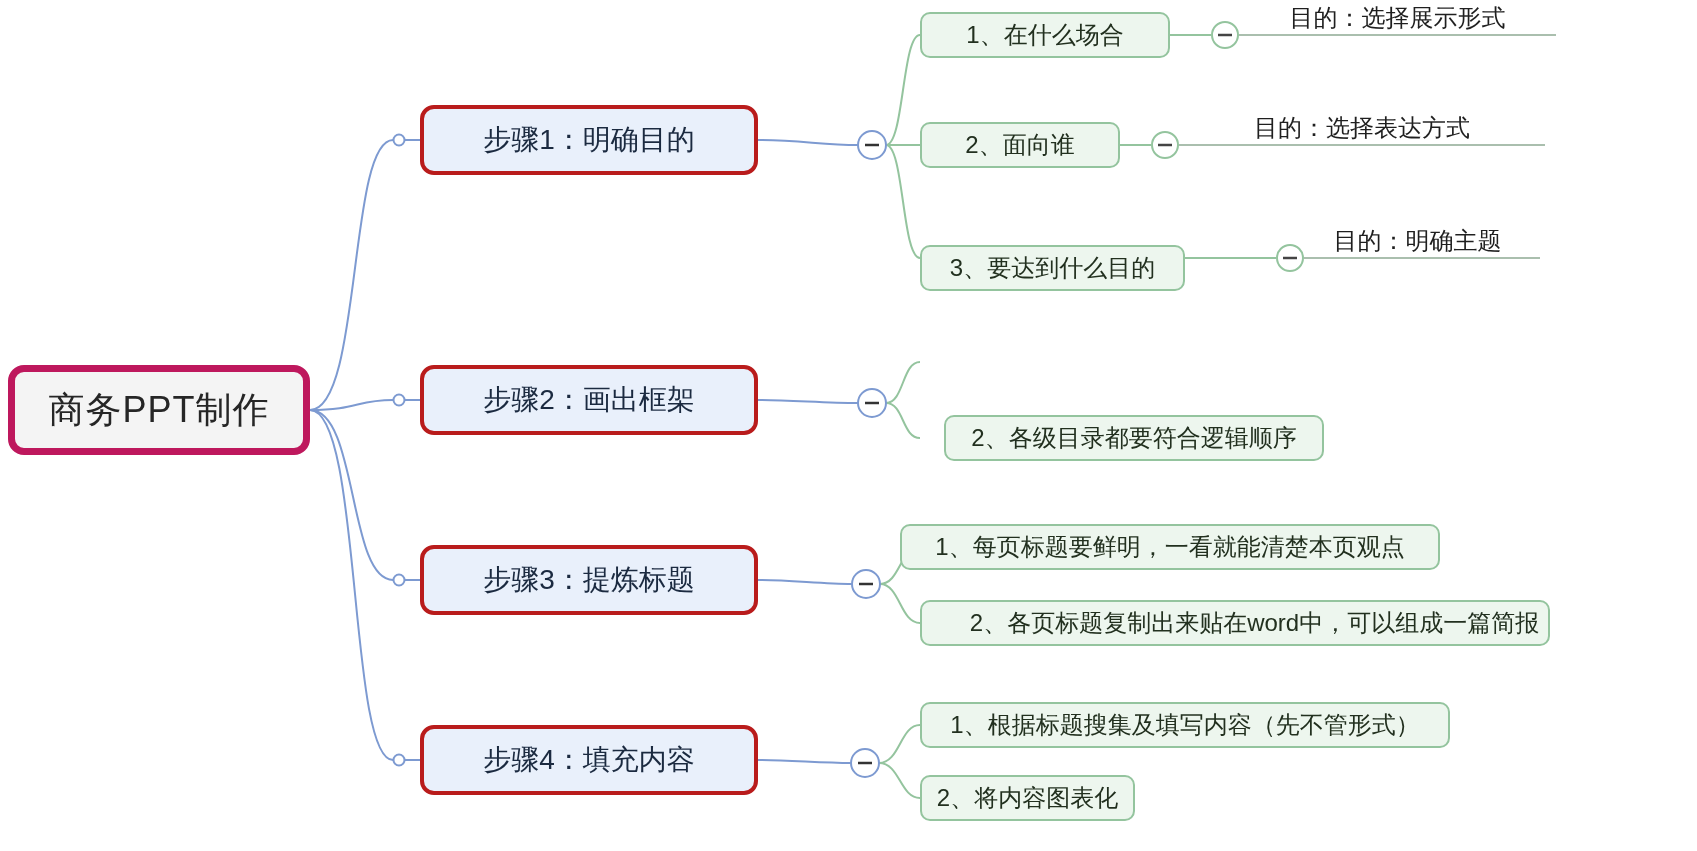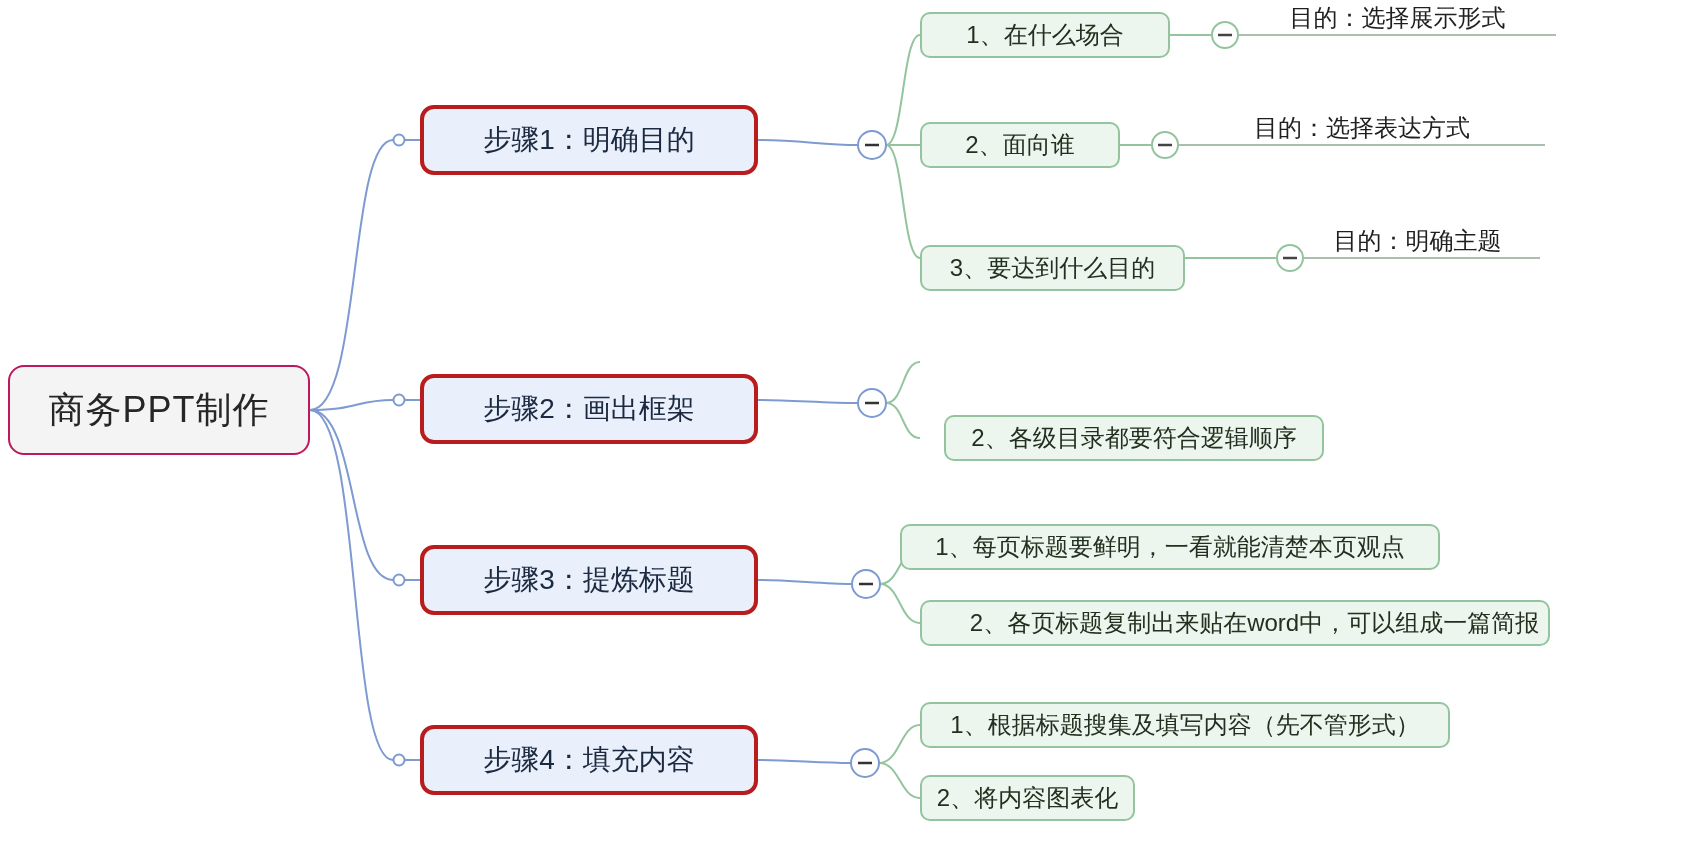--- a/index.html
+++ b/index.html
@@ -6,21 +6,21 @@
   .canvas{
     position:relative;width:1697px;height:851px;background:#ffffff;overflow:hidden;
     font-family:"Liberation Sans","DejaVu Sans",sans-serif;color:#222222;
   }
   svg.wires{position:absolute;left:0;top:0;width:1697px;height:851px;}
   .node{
     position:absolute;display:flex;align-items:center;justify-content:center;
     box-sizing:border-box;white-space:nowrap;
   }
   .root{
-    background:#f4f4f4;border:2px solid #be185d;border-radius:16px;
+    background:#f4f4f4;border:7px solid #be185d;border-radius:16px;
     font-size:36px;color:#262626;letter-spacing:1px;
   }
   .branch{
     background:#e9f0fb;border:4px solid #b91c1c;border-radius:14px;
     font-size:28px;color:#1b2a40;
   }
   .child{
     background:#edf6ee;border:2px solid #94c49e;border-radius:10px;
     font-size:24px;color:#22301f;
   }
@@ -112,21 +112,21 @@
       <g>
           <circle cx="1290" cy="258" r="13" fill="#ffffff" stroke="#94c49e" stroke-width="2"></circle>
           <line x1="1283" y1="258" x2="1297" y2="258" stroke="#444444" stroke-width="2.5"></line>
         </g>
     </g>
   </svg>
 
   <div class="node root" style="left:8px;top:365px;width:302px;height:90px;">商务PPT制作</div>
 
   <div class="node branch" style="left:420px;top:105px;width:338px;height:70px;">步骤1：明确目的</div>
-  <div class="node branch" style="left:420px;top:365px;width:338px;height:70px;margin-top:9px;">步骤2：画出框架</div>
+  <div class="node branch" style="left:420px;top:365px;width:338px;height:70px;">步骤2：画出框架</div>
   <div class="node branch" style="left:420px;top:545px;width:338px;height:70px;">步骤3：提炼标题</div>
   <div class="node branch" style="left:420px;top:725px;width:338px;height:70px;">步骤4：填充内容</div>
 
   <div class="node child" style="left:920px;top:12px;width:250px;height:46px;">1、在什么场合</div>
   <div class="node child" style="left:920px;top:122px;width:200px;height:46px;">2、面向谁</div>
   <div class="node child" style="left:920px;top:235px;width:265px;height:46px;margin-top:10px;">3、要达到什么目的</div>
 
   <div class="linelabel" style="left:1245px;top:3px;width:305px;">目的：选择展示形式</div>
   <div class="linelabel" style="left:1186px;top:113px;width:352px;">目的：选择表达方式</div>
   <div class="linelabel" style="left:1300px;top:226px;width:235px;">目的：明确主题</div>

